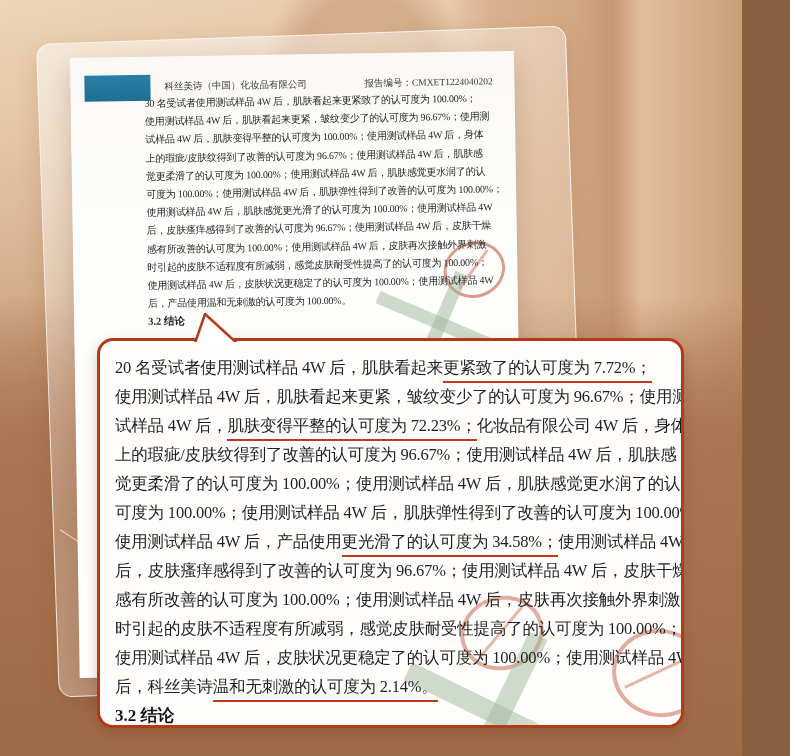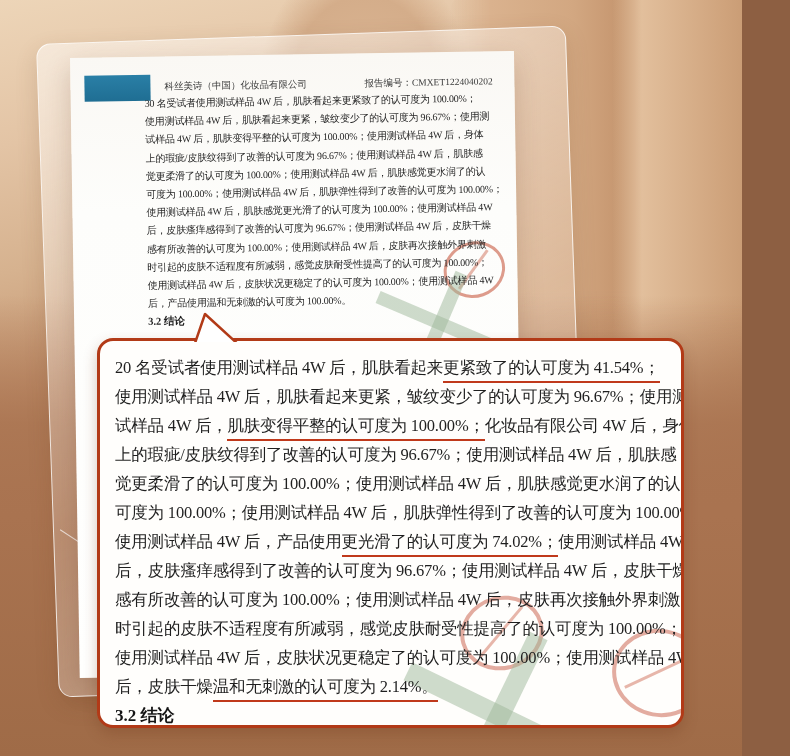--- a/index.html
+++ b/index.html
@@ -116,29 +116,29 @@
   </svg>
 
   <div class="callout">
     <div class="ring ringA"></div>
     <div class="ring ringB"></div>
     <div class="xmark box-x">
         <i></i>
         <i></i>
       </div>
     <div class="callout-text" id="callout-lines">
-        <div class="cline"><span>20 名受试者使用测试样品 4W 后，肌肤看起来</span><span class="u">更紧致了的认可度为 41.54%；</span></div>
+        <div class="cline"><span>20 名受试者使用测试样品 4W 后，肌肤看起来</span><span class="u">更紧致了的认可度为 7.72%；</span></div>
         <div class="cline"><span>使用测试样品 4W 后，肌肤看起来更紧，皱纹变少了的认可度为 96.67%；使用测</span></div>
-        <div class="cline"><span>试样品 4W 后，</span><span class="u">肌肤变得平整的认可度为 100.00%；</span><span>化妆品有限公司 4W 后，身体</span></div>
+        <div class="cline"><span>试样品 4W 后，</span><span class="u">肌肤变得平整的认可度为 72.23%；</span><span>化妆品有限公司 4W 后，身体</span></div>
         <div class="cline"><span>上的瑕疵/皮肤纹得到了改善的认可度为 96.67%；使用测试样品 4W 后，肌肤感</span></div>
         <div class="cline"><span>觉更柔滑了的认可度为 100.00%；使用测试样品 4W 后，肌肤感觉更水润了的认</span></div>
         <div class="cline"><span>可度为 100.00%；使用测试样品 4W 后，肌肤弹性得到了改善的认可度为 100.00%；</span></div>
-        <div class="cline"><span>使用测试样品 4W 后，产品使用</span><span class="u">更光滑了的认可度为 74.02%；</span><span>使用测试样品 4W</span></div>
+        <div class="cline"><span>使用测试样品 4W 后，产品使用</span><span class="u">更光滑了的认可度为 34.58%；</span><span>使用测试样品 4W</span></div>
         <div class="cline"><span>后，皮肤瘙痒感得到了改善的认可度为 96.67%；使用测试样品 4W 后，皮肤干燥</span></div>
         <div class="cline"><span>感有所改善的认可度为 100.00%；使用测试样品 4W 后，皮肤再次接触外界刺激</span></div>
         <div class="cline"><span>时引起的皮肤不适程度有所减弱，感觉皮肤耐受性提高了的认可度为 100.00%；</span></div>
         <div class="cline"><span>使用测试样品 4W 后，皮肤状况更稳定了的认可度为 100.00%；使用测试样品 4W</span></div>
-        <div class="cline"><span>后，皮肤干燥</span><span class="u">温和无刺激的认可度为 2.14%。</span></div>
+        <div class="cline"><span>后，科丝美诗</span><span class="u">温和无刺激的认可度为 2.14%。</span></div>
         <div class="cheading">3.2 结论</div>
       </div>
   </div>
 
 </div>
 
 </body></html>

